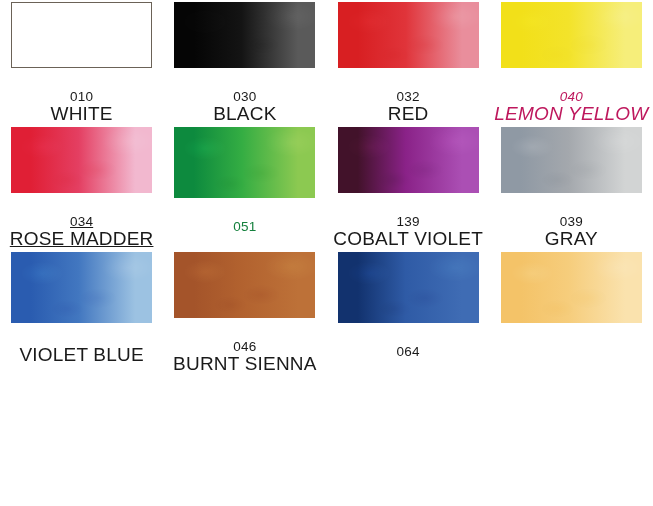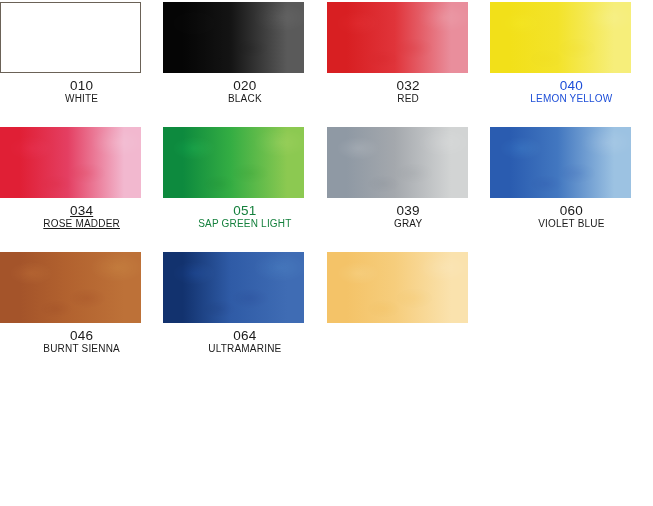--- a/index.html
+++ b/index.html
@@ -30,22 +30,24 @@
     display: grid;
     grid-template-columns: repeat(4, 163.25px);
     grid-template-rows: repeat(4, 125px);
     align-content: start;
   }
 
   .swatch-cell {
     position: relative;
     display: flex;
     flex-direction: column;
+    align-items: center;
     padding-top: 2px;
     box-sizing: border-box;
+    gap: 16px;
   }
 
   .swatch-cell.empty {
     visibility: hidden;
   }
 
   .chip-wrap {
     width: 141px;
     height: 71px;
     position: relative;
@@ -85,21 +87,21 @@
     color: #1a1a1a;
     letter-spacing: 0.2px;
   }
 
   .label-code {
     font-size: 13.5px;
     display: block;
   }
 
   .label-name {
-    font-size: 10px;
+    font-size: 19px;
     display: block;
     white-space: nowrap;
   }
 </style>
 </head>
 <body>
 
 <div id="chart" style="background: rgb(255, 255, 255);">
   <div class="swatch-grid">
       <div class="swatch-cell">
@@ -110,40 +112,40 @@
           <span class="label-code">010</span>
           <span class="label-name">WHITE</span>
         </div>
       </div>
       <div class="swatch-cell">
         <div class="chip-wrap">
           <div class="chip" style="background: linear-gradient(to right, rgb(5, 5, 5) 0%, rgb(5, 5, 5) 14%, rgb(20, 20, 20) 48%, rgb(90, 90, 90) 88%, rgb(90, 90, 90) 100%);"></div>
           <div class="chip-texture"></div>
         </div>
         <div class="labels" style="color: rgb(26, 26, 26);">
-          <span class="label-code">020</span>
+          <span class="label-code">030</span>
           <span class="label-name">BLACK</span>
         </div>
       </div>
       <div class="swatch-cell">
         <div class="chip-wrap">
           <div class="chip" style="background: linear-gradient(to right, rgb(216, 31, 34) 0%, rgb(216, 31, 34) 14%, rgb(224, 52, 58) 48%, rgb(233, 142, 156) 88%, rgb(233, 142, 156) 100%);"></div>
           <div class="chip-texture"></div>
         </div>
         <div class="labels" style="color: rgb(26, 26, 26);">
           <span class="label-code">032</span>
           <span class="label-name">RED</span>
         </div>
       </div>
       <div class="swatch-cell">
         <div class="chip-wrap">
           <div class="chip" style="background: linear-gradient(to right, rgb(242, 224, 25) 0%, rgb(242, 224, 25) 14%, rgb(243, 227, 42) 48%, rgb(246, 238, 122) 88%, rgb(246, 238, 122) 100%);"></div>
           <div class="chip-texture"></div>
         </div>
-        <div class="labels" style="color: #1d4ed8;">
+        <div class="labels" style="color: #be185d; font-style: italic;">
           <span class="label-code">040</span>
           <span class="label-name">LEMON YELLOW</span>
         </div>
       </div>
       <div class="swatch-cell">
         <div class="chip-wrap">
           <div class="chip" style="background: linear-gradient(to right, rgb(224, 31, 53) 0%, rgb(224, 31, 53) 14%, rgb(228, 63, 98) 48%, rgb(242, 184, 207) 88%, rgb(242, 184, 207) 100%);"></div>
           <div class="chip-texture"></div>
         </div>
         <div class="labels" style="color: rgb(26, 26, 26); text-decoration: underline;">
@@ -151,61 +153,68 @@
           <span class="label-name">ROSE MADDER</span>
         </div>
       </div>
       <div class="swatch-cell">
         <div class="chip-wrap">
           <div class="chip" style="background: linear-gradient(to right, rgb(13, 138, 62) 0%, rgb(13, 138, 62) 14%, rgb(52, 173, 67) 48%, rgb(140, 201, 81) 88%, rgb(140, 201, 81) 100%);"></div>
           <div class="chip-texture"></div>
         </div>
         <div class="labels" style="color: #15803d;">
           <span class="label-code">051</span>
-          <span class="label-name">SAP GREEN LIGHT</span>
+        </div>
+      </div>
+      <div class="swatch-cell">
+        <div class="chip-wrap">
+          <div class="chip" style="background: linear-gradient(to right, rgb(66, 18, 42) 0%, rgb(66, 18, 42) 14%, rgb(138, 34, 136) 48%, rgb(171, 79, 180) 88%, rgb(171, 79, 180) 100%);"></div>
+          <div class="chip-texture"></div>
+        </div>
+        <div class="labels" style="color: rgb(26, 26, 26);">
+          <span class="label-code">139</span>
+          <span class="label-name">COBALT VIOLET</span>
         </div>
       </div>
       <div class="swatch-cell">
         <div class="chip-wrap">
           <div class="chip" style="background: linear-gradient(to right, rgb(143, 153, 164) 0%, rgb(143, 153, 164) 14%, rgb(164, 168, 173) 48%, rgb(210, 212, 212) 88%, rgb(210, 212, 212) 100%);"></div>
           <div class="chip-texture"></div>
         </div>
         <div class="labels" style="color: rgb(26, 26, 26);">
           <span class="label-code">039</span>
           <span class="label-name">GRAY</span>
         </div>
       </div>
       <div class="swatch-cell">
         <div class="chip-wrap">
           <div class="chip" style="background: linear-gradient(to right, rgb(42, 92, 176) 0%, rgb(42, 92, 176) 14%, rgb(66, 119, 192) 48%, rgb(156, 194, 226) 88%, rgb(156, 194, 226) 100%);"></div>
           <div class="chip-texture"></div>
         </div>
         <div class="labels" style="color: rgb(26, 26, 26);">
-          <span class="label-code">060</span>
           <span class="label-name">VIOLET BLUE</span>
         </div>
       </div>
       <div class="swatch-cell">
         <div class="chip-wrap">
           <div class="chip" style="background: linear-gradient(to right, rgb(164, 84, 42) 0%, rgb(164, 84, 42) 14%, rgb(178, 98, 47) 48%, rgb(189, 113, 56) 88%, rgb(189, 113, 56) 100%);"></div>
           <div class="chip-texture"></div>
         </div>
         <div class="labels" style="color: rgb(26, 26, 26);">
           <span class="label-code">046</span>
           <span class="label-name">BURNT SIENNA</span>
         </div>
       </div>
       <div class="swatch-cell">
         <div class="chip-wrap">
           <div class="chip" style="background: linear-gradient(to right, rgb(18, 50, 110) 0%, rgb(18, 50, 110) 14%, rgb(47, 91, 166) 48%, rgb(63, 108, 180) 88%, rgb(63, 108, 180) 100%);"></div>
           <div class="chip-texture"></div>
         </div>
         <div class="labels" style="color: rgb(26, 26, 26);">
           <span class="label-code">064</span>
-          <span class="label-name">ULTRAMARINE</span>
         </div>
       </div>
       <div class="swatch-cell">
         <div class="chip-wrap">
           <div class="chip" style="background: linear-gradient(to right, rgb(244, 195, 104) 0%, rgb(244, 195, 104) 14%, rgb(246, 205, 124) 48%, rgb(250, 226, 173) 88%, rgb(250, 226, 173) 100%);"></div>
           <div class="chip-texture"></div>
         </div>
       </div>
       <div class="swatch-cell empty"></div>
       <div class="swatch-cell empty"></div>

